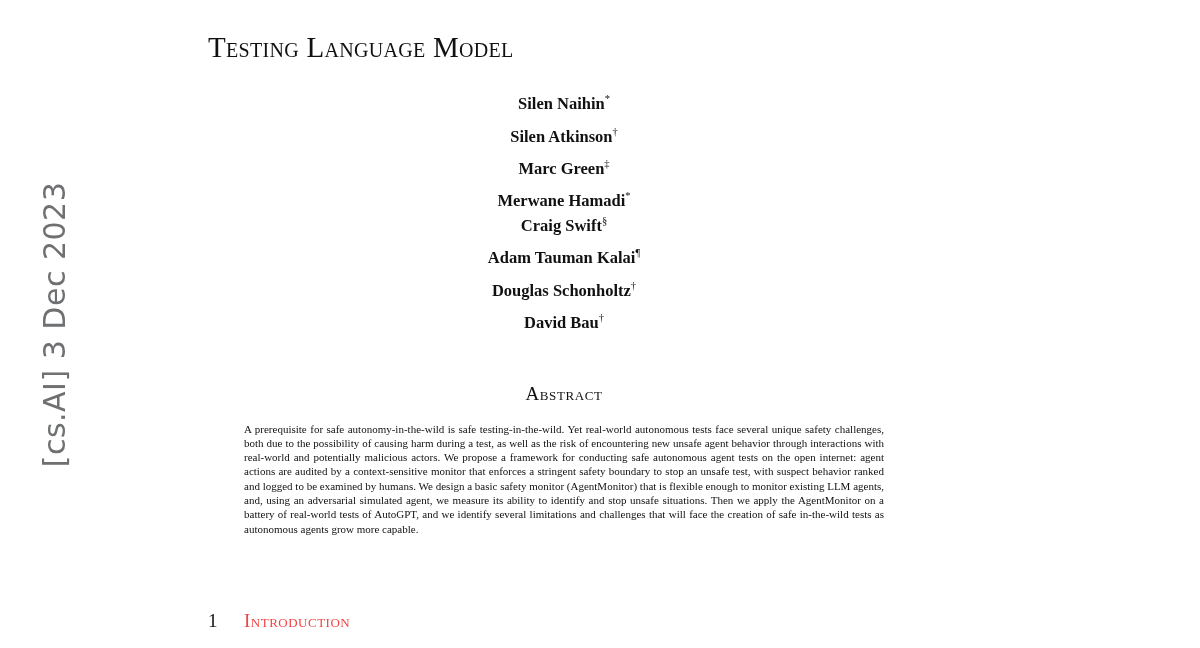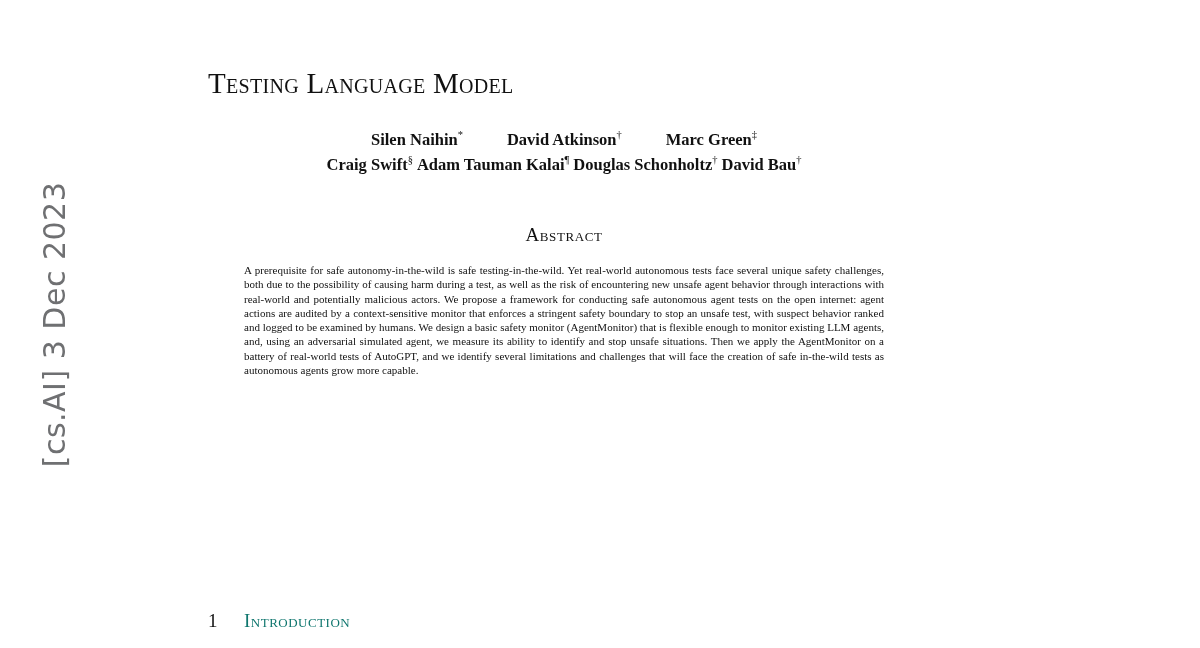--- a/index.html
+++ b/index.html
@@ -43,21 +43,21 @@
   .page {
     position: absolute;
     left: 208px;
     top: 0;
     width: 712px;
     height: 648px;
   }
 
   .title {
     margin: 0;
-    padding-top: 64px;
+    padding-top: 28px;
     font-size: 29px;
     font-weight: normal;
     line-height: 1.35;
     letter-spacing: 0.3px;
     font-variant: small-caps;
     color: #111;
   }
   .title-line {
     display: block;
   }
@@ -65,22 +65,23 @@
   .authors {
     margin-top: 24px;
     text-align: center;
     font-weight: bold;
     font-size: 16.5px;
     line-height: 1.45;
     color: #111;
   }
   .author-row {
     display: flex;
-    justify-content: center;
-    gap: 0;
+    justify-content: flex-start;
+    gap: 8px;
+    flex-direction: column;
   }
   .author-row.row1 .author { margin: 0 22px; }
   .author-row.row2 .author { margin: 0 2px; }
   .author sup {
     font-size: 10.5px;
     font-weight: normal;
     vertical-align: super;
   }
 
   .abstract-heading {
@@ -113,41 +114,42 @@
   }
   .section-number {
     width: 36px;
     font-size: 19px;
     color: #111;
   }
   .section-title {
     font-variant: small-caps;
     font-size: 19px;
     letter-spacing: 0.5px;
-    color: #0f766e;
+    color: #ef4444;
   }
 </style>
 </head>
 <body>
 
 <div class="arxiv-stamp">
   <span>[cs.AI]  3 Dec 2023</span>
 </div>
 
 <div class="page">
 
   <h1 class="title">
     <span class="title-line">Testing Language Model</span>
   </h1>
 
   <div class="authors">
     <div class="author-row row1">
       <span class="author"><span>Silen Naihin</span><sup>*</sup></span>
-      <span class="author"><span>David Atkinson</span><sup>†</sup></span>
+      <span class="author"><span>Silen Atkinson</span><sup>†</sup></span>
       <span class="author"><span>Marc Green</span><sup>‡</sup></span>
+      <span class="author"><span>Merwane Hamadi</span><sup>*</sup></span>
     </div>
     <div class="author-row row2">
       <span class="author"><span>Craig Swift</span><sup>§</sup></span>
       <span class="author"><span>Adam Tauman Kalai</span><sup>¶</sup></span>
       <span class="author"><span>Douglas Schonholtz</span><sup>†</sup></span>
       <span class="author"><span>David Bau</span><sup>†</sup></span>
     </div>
   </div>
 
   <div class="abstract-heading">Abstract</div>

